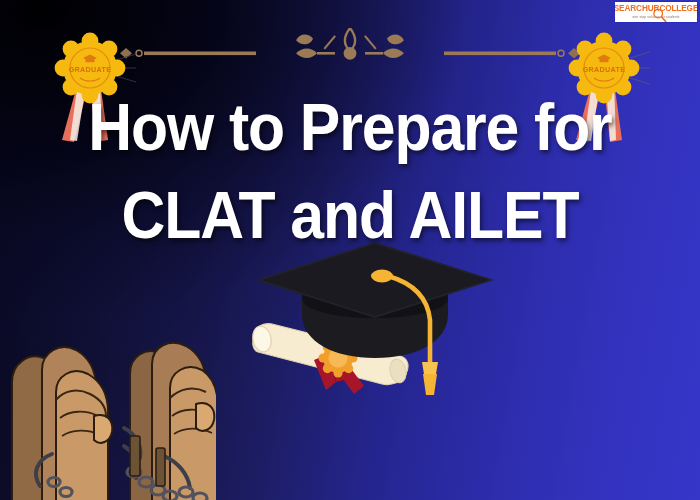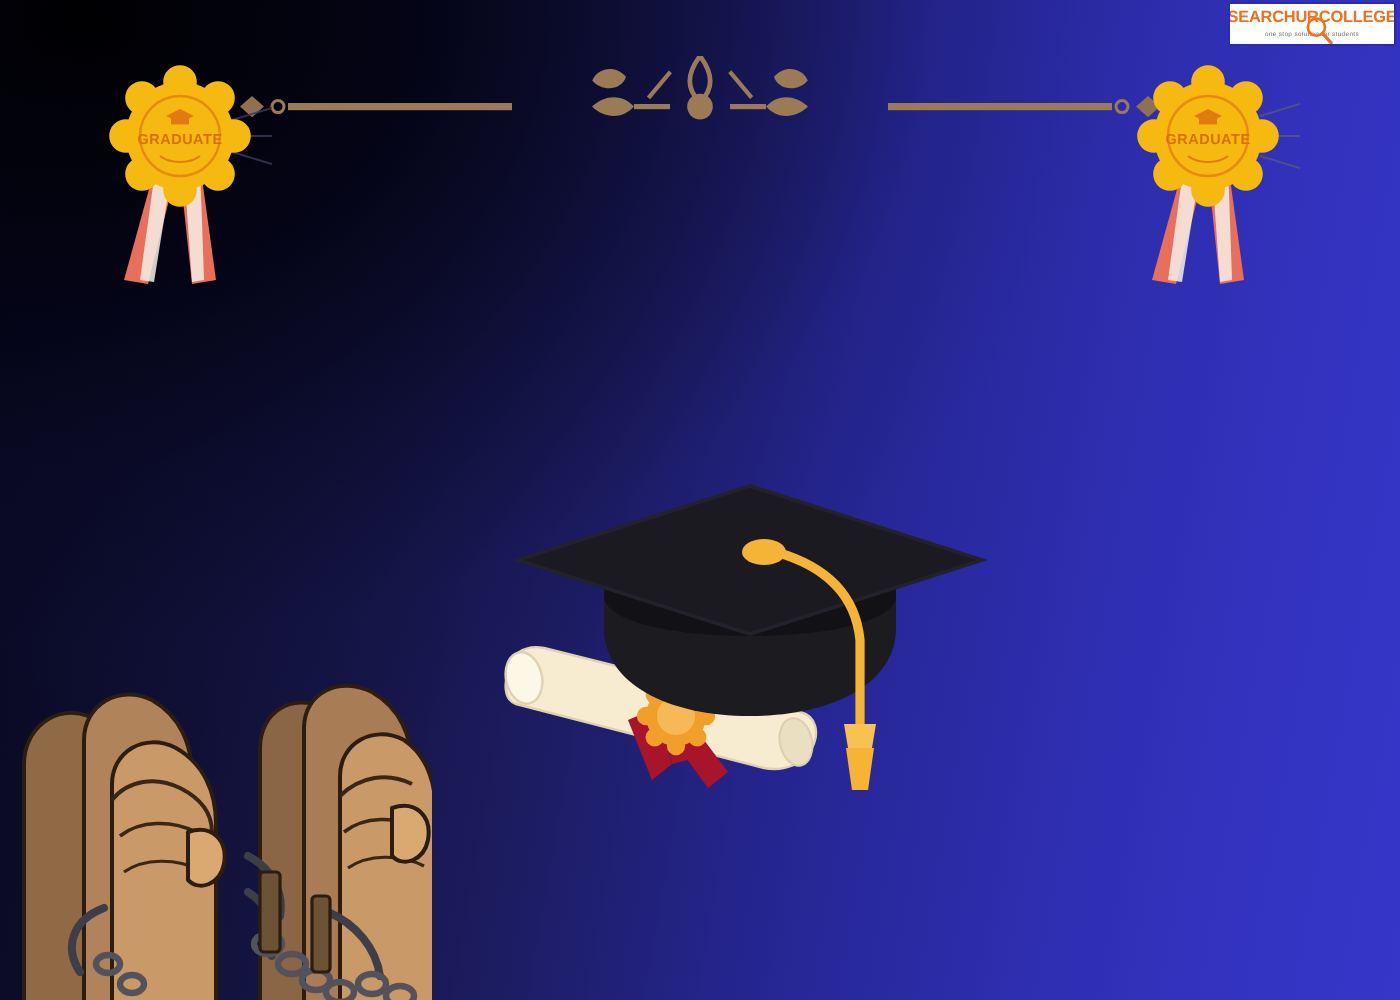--- a/index.html
+++ b/index.html
@@ -291,20 +291,24 @@
       <path d="M125 4 L244 42 L125 80 L6 42 Z" fill="#22222a"></path>
       <path d="M125 6 L238 42 L125 78 L12 42 Z" fill="#1a1a20"></path>
 
       <ellipse cx="132" cy="38" rx="11" ry="6.5" fill="#f5b433"></ellipse>
       <path d="M138 38 C166 46 178 62 180 82 L180 124" fill="none" stroke="#f5b433" stroke-width="4.6" stroke-linecap="round"></path>
       <path d="M172 124 L188 124 L186 136 L174 136 Z" fill="#f7c24f"></path>
       <path d="M173 136 L187 136 L184 157 L176 157 Z" fill="#f5b433"></path>
     </svg>
   </div>
 
+  <div id="headline">
+    <span class="hl-line" id="hl-line-1">How to Prepare for</span>
+    <span class="hl-line" id="hl-line-2">CLAT and AILET</span>
+  </div>
 
   <div id="logo">
     <div id="logo-wordmark">
       <span>SEARCH</span><span class="ur">UR</span><span>COLLEGE</span>
       <span id="logo-glass">
         <svg width="15" height="15" viewBox="0 0 15 15">
           <circle cx="6.2" cy="5.6" r="4.3" fill="none" stroke="#f2701d" stroke-width="1.3"></circle>
           <line x1="9.4" y1="8.8" x2="13.6" y2="13.4" stroke="#f2701d" stroke-width="1.6" stroke-linecap="round"></line>
         </svg>
       </span>

